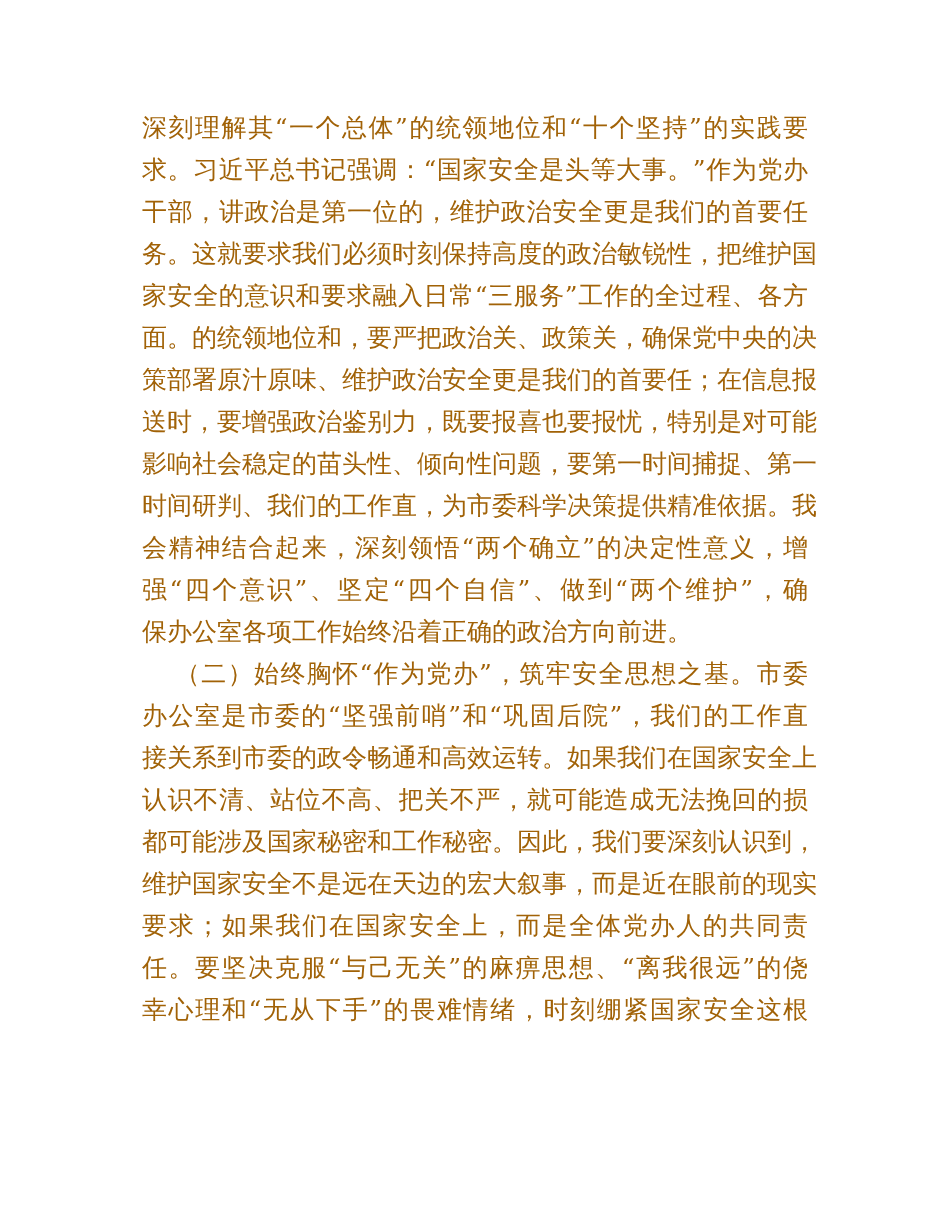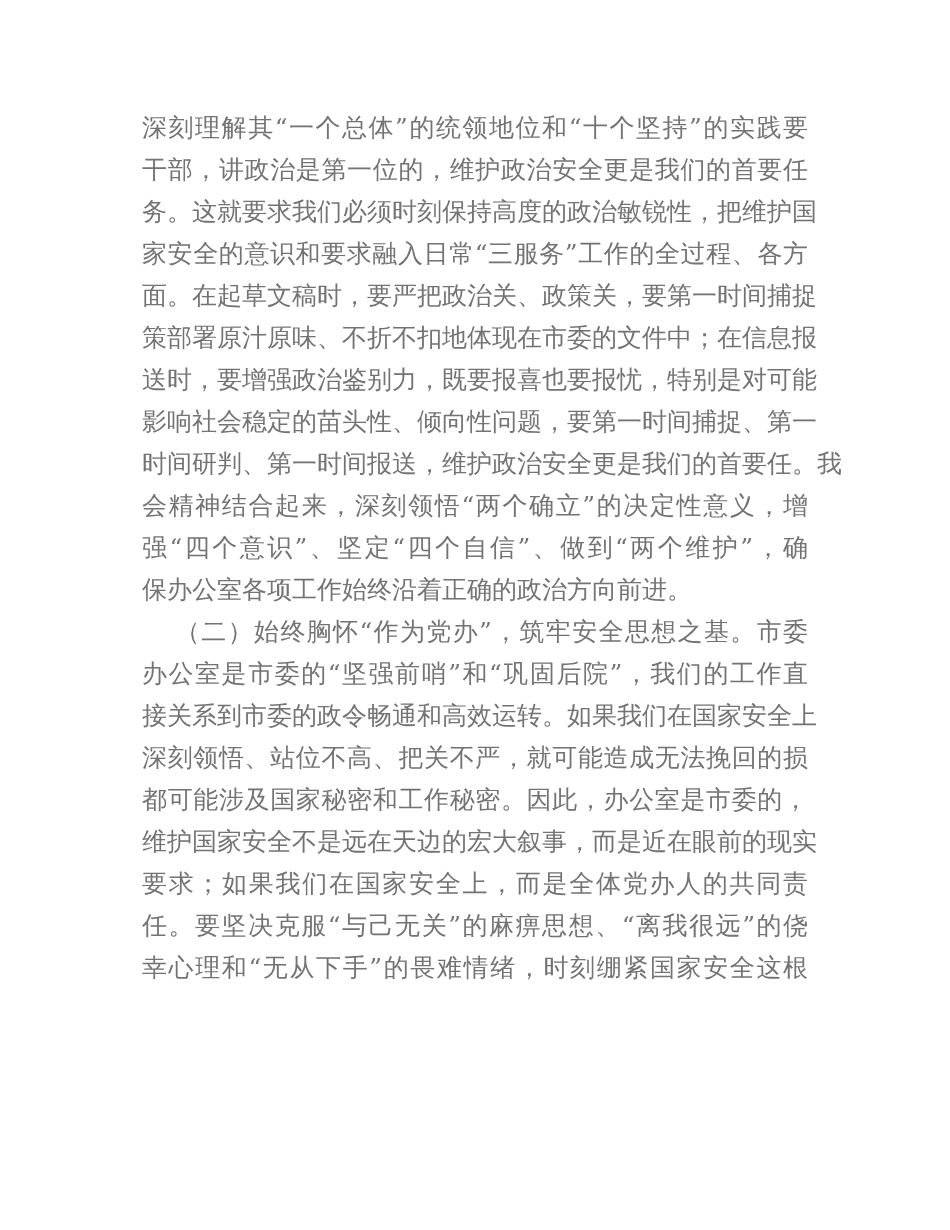--- a/index.html
+++ b/index.html
@@ -22,21 +22,21 @@
     background: #ffffff;
   }
   .body-text {
     position: absolute;
     left: 142px;
     top: 107px;
     width: 670px;
     font-family: "DejaVu Serif", "Liberation Serif", serif;
     font-size: 25px;
     line-height: 42px;
-    color: #737373;
+    color: #a16207;
   }
   .line {
     display: block;
     white-space: nowrap;
     text-align: justify;
     text-align-last: justify;
     height: 42px;
     width: 666px;
   }
   .line.last {
@@ -48,39 +48,40 @@
   }
 </style>
 </head>
 <body>
 
 <div class="page">
   <div class="body-text">
 
     <div>
       <span class="line">深刻理解其“一个总体”的统领地位和“十个坚持”的实践要</span>
+      <span class="line">求。习近平总书记强调：“国家安全是头等大事。”作为党办</span>
       <span class="line">干部，讲政治是第一位的，维护政治安全更是我们的首要任</span>
       <span class="line">务。这就要求我们必须时刻保持高度的政治敏锐性，把维护国</span>
       <span class="line">家安全的意识和要求融入日常“三服务”工作的全过程、各方</span>
-      <span class="line">面。在起草文稿时，要严把政治关、政策关，要第一时间捕捉</span>
-      <span class="line">策部署原汁原味、不折不扣地体现在市委的文件中；在信息报</span>
+      <span class="line">面。的统领地位和，要严把政治关、政策关，确保党中央的决</span>
+      <span class="line">策部署原汁原味、维护政治安全更是我们的首要任；在信息报</span>
       <span class="line">送时，要增强政治鉴别力，既要报喜也要报忧，特别是对可能</span>
       <span class="line">影响社会稳定的苗头性、倾向性问题，要第一时间捕捉、第一</span>
-      <span class="line">时间研判、第一时间报送，维护政治安全更是我们的首要任。我</span>
+      <span class="line">时间研判、我们的工作直，为市委科学决策提供精准依据。我</span>
       <span class="line">会精神结合起来，深刻领悟“两个确立”的决定性意义，增</span>
       <span class="line">强“四个意识”、坚定“四个自信”、做到“两个维护”，确</span>
       <span class="line last">保办公室各项工作始终沿着正确的政治方向前进。</span>
     </div>
 
     <div>
       <span class="line indent">（二）始终胸怀“作为党办”，筑牢安全思想之基。市委</span>
       <span class="line">办公室是市委的“坚强前哨”和“巩固后院”，我们的工作直</span>
       <span class="line">接关系到市委的政令畅通和高效运转。如果我们在国家安全上</span>
-      <span class="line">深刻领悟、站位不高、把关不严，就可能造成无法挽回的损</span>
-      <span class="line">都可能涉及国家秘密和工作秘密。因此，办公室是市委的，</span>
+      <span class="line">认识不清、站位不高、把关不严，就可能造成无法挽回的损</span>
+      <span class="line">都可能涉及国家秘密和工作秘密。因此，我们要深刻认识到，</span>
       <span class="line">维护国家安全不是远在天边的宏大叙事，而是近在眼前的现实</span>
       <span class="line">要求；如果我们在国家安全上，而是全体党办人的共同责</span>
       <span class="line">任。要坚决克服“与己无关”的麻痹思想、“离我很远”的侥</span>
       <span class="line">幸心理和“无从下手”的畏难情绪，时刻绷紧国家安全这根</span>
     </div>
 
   </div>
 </div>
 
 </body></html>

